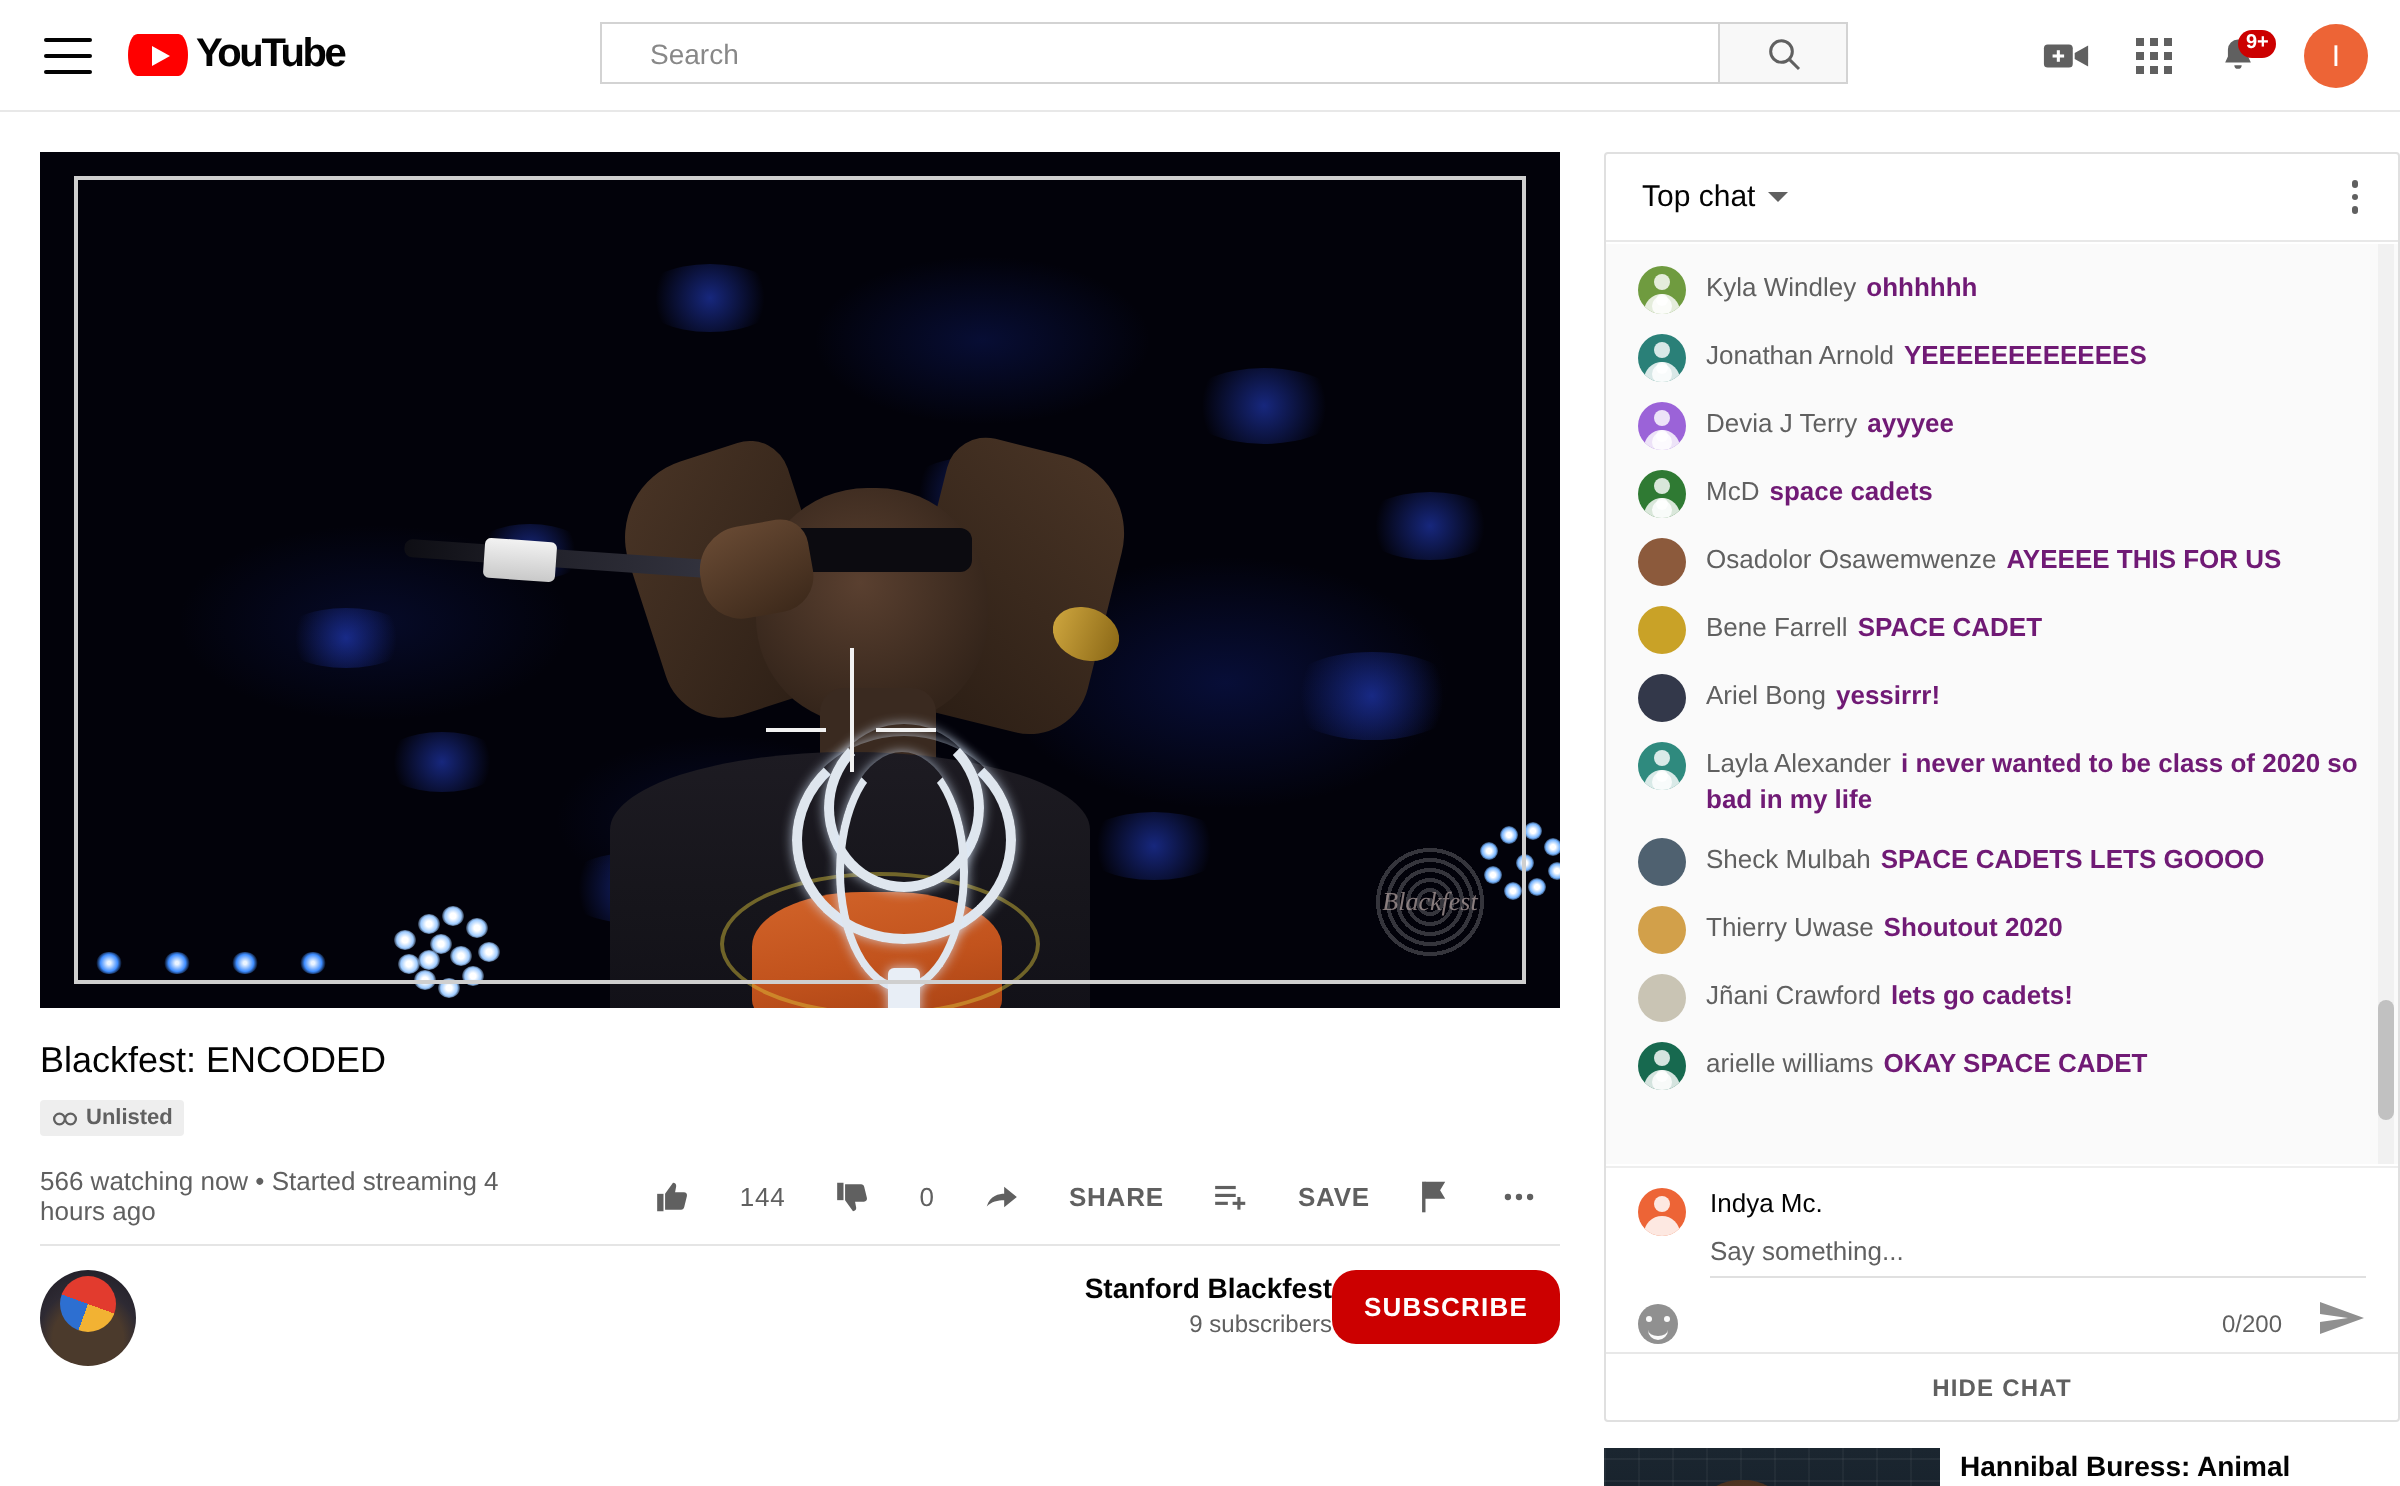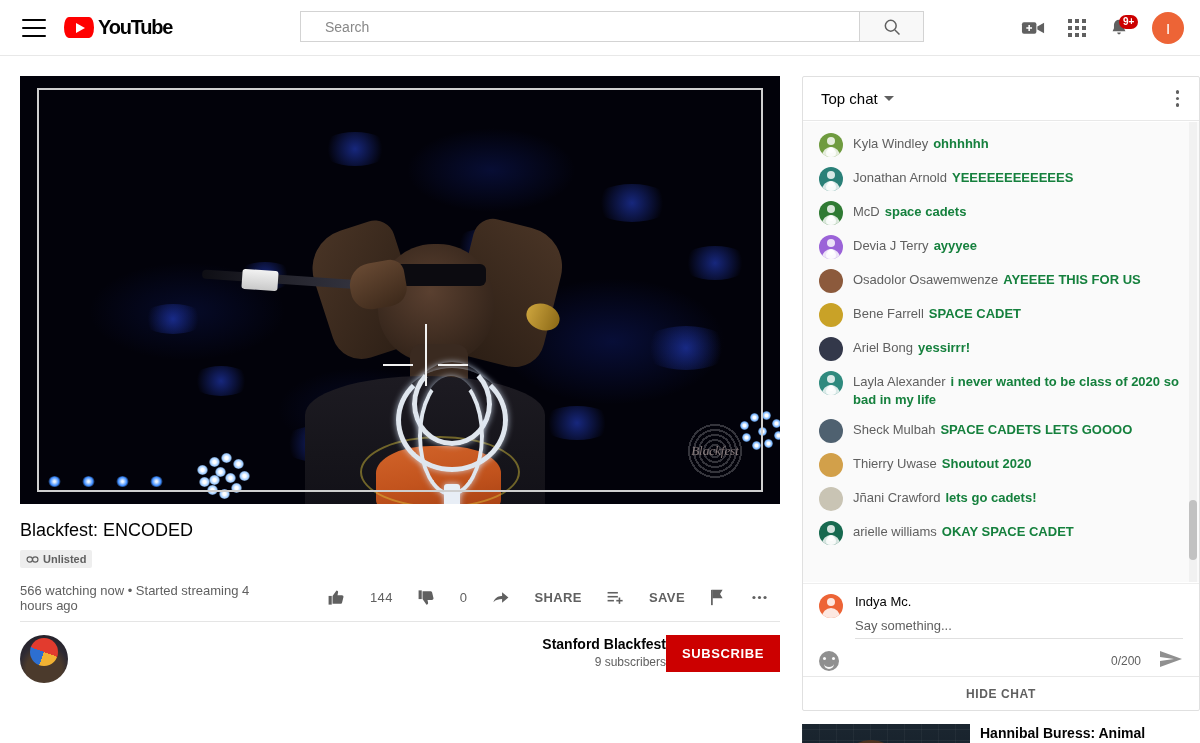--- a/index.html
+++ b/index.html
@@ -273,21 +273,21 @@
   .ch-ball {
     position:absolute; left: 10px; top: 3px; width: 28px; height: 28px; border-radius: 50%;
     background:
       conic-gradient(from 20deg, #e23b2e 0 25%, #f2b233 25% 50%, #2d6fd1 50% 75%, #e23b2e 75% 100%);
   }
   .ch-name { font-size: 14px; font-weight: bold; line-height: 18px; }
   .ch-subs { font-size: 12px; color: #606060; margin-top: 2px; }
   .ch-meta { margin-left: 16px; flex: 1; text-align: right; }
   .subscribe-btn {
     background: #cc0000; color: #fff;
-    border: none; border-radius: 0;
+    border: none; border-radius: 12px;
     font-size: 13px; font-weight: bold; letter-spacing: .6px;
     padding: 11px 16px; cursor: pointer;
     font-family: "Liberation Sans", sans-serif;
   }
 
   
   #chat {
     position:absolute; left: 802px; top: 20px;
     width: 398px; height: 635px;
     border: 1px solid #e0e0e0; border-radius: 2px;
@@ -313,21 +313,21 @@
     content:""; position:absolute; left:50%; top:4px; transform:translateX(-50%);
     width:8px;height:8px;border-radius:50%;background:rgba(255,255,255,.82);
     box-shadow: 0 9px 0 -1px rgba(255,255,255,.82), 0 12px 0 1px rgba(255,255,255,.82);
   }
   .m-av.person::before {
     content:""; position:absolute; left:50%; bottom:0; transform:translateX(-50%);
     width:18px;height:10px;border-radius:9px 9px 0 0;background:rgba(255,255,255,.82);
   }
   .m-body { font-size: 13px; line-height: 18px; padding-top: 2px; }
   .m-name { color:#606060; font-size: 13px; }
-  .m-text { color:#15803d; font-weight: bold; font-size: 13px; margin-left: 5px; }
+  .m-text { color:#701a75; font-weight: bold; font-size: 13px; margin-left: 5px; }
 
   .chat-scroll {
     position:absolute; right: 2px; top: 45px; width: 8px; height: 460px; background: #f1f1f1;
   }
   .chat-scroll .thumb { position:absolute; bottom: 22px; width: 8px; height: 60px; background:#c1c1c1; border-radius:4px; }
 
   .chat-compose {
     position:absolute; left:0; right:0; top: 506px; height: 96px;
     padding: 10px 16px 0 16px; background:#fff;
     border-top: 1px solid #eee;
@@ -616,26 +616,26 @@
     <div class="chat-list" id="chat-list">
         <div class="msg">
           <div class="m-av person" style="background: rgb(111, 155, 63);"></div>
           <div class="m-body"><span class="m-name">Kyla Windley</span><span class="m-text">ohhhhhh</span></div>
         </div>
         <div class="msg">
           <div class="m-av person" style="background: rgb(42, 128, 120);"></div>
           <div class="m-body"><span class="m-name">Jonathan Arnold</span><span class="m-text">YEEEEEEEEEEEES</span></div>
         </div>
         <div class="msg">
+          <div class="m-av person" style="background: rgb(155, 99, 216);"></div>
+          <div class="m-body"><span class="m-name">Devia J Terry</span><span class="m-text">ayyyee</span></div>
+        </div>
+        <div class="msg">
           <div class="m-av person" style="background: rgb(47, 122, 51);"></div>
           <div class="m-body"><span class="m-name">McD</span><span class="m-text">space cadets</span></div>
-        </div>
-        <div class="msg">
-          <div class="m-av person" style="background: rgb(155, 99, 216);"></div>
-          <div class="m-body"><span class="m-name">Devia J Terry</span><span class="m-text">ayyyee</span></div>
         </div>
         <div class="msg">
           <div class="m-av" style="background: rgb(140, 90, 60);"></div>
           <div class="m-body"><span class="m-name">Osadolor Osawemwenze</span><span class="m-text">AYEEEE THIS FOR US</span></div>
         </div>
         <div class="msg">
           <div class="m-av" style="background: rgb(201, 162, 39);"></div>
           <div class="m-body"><span class="m-name">Bene Farrell</span><span class="m-text">SPACE CADET</span></div>
         </div>
         <div class="msg">

